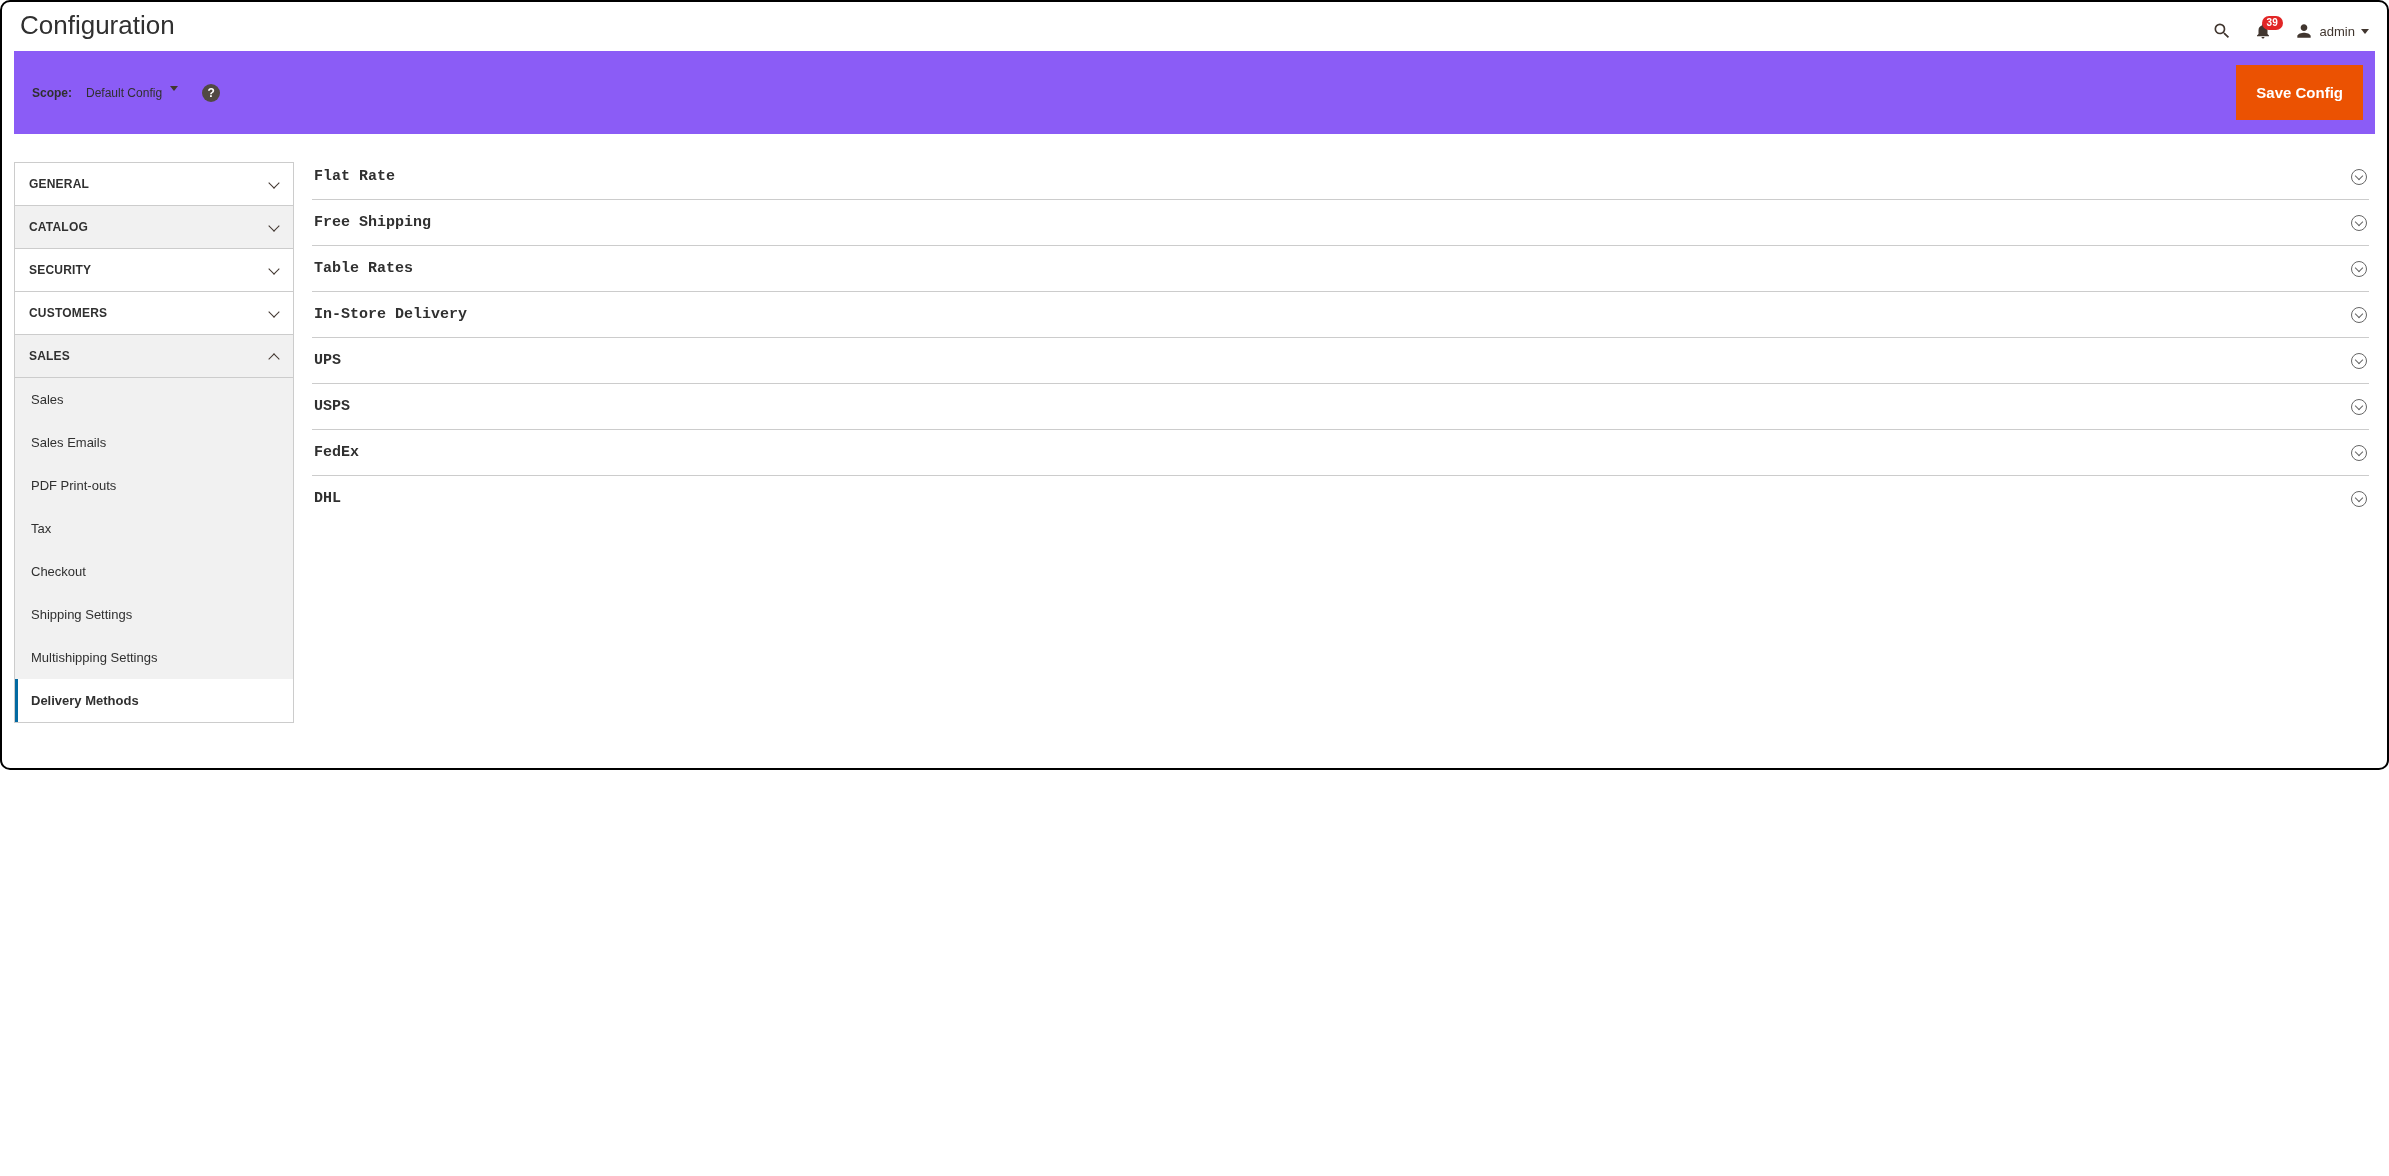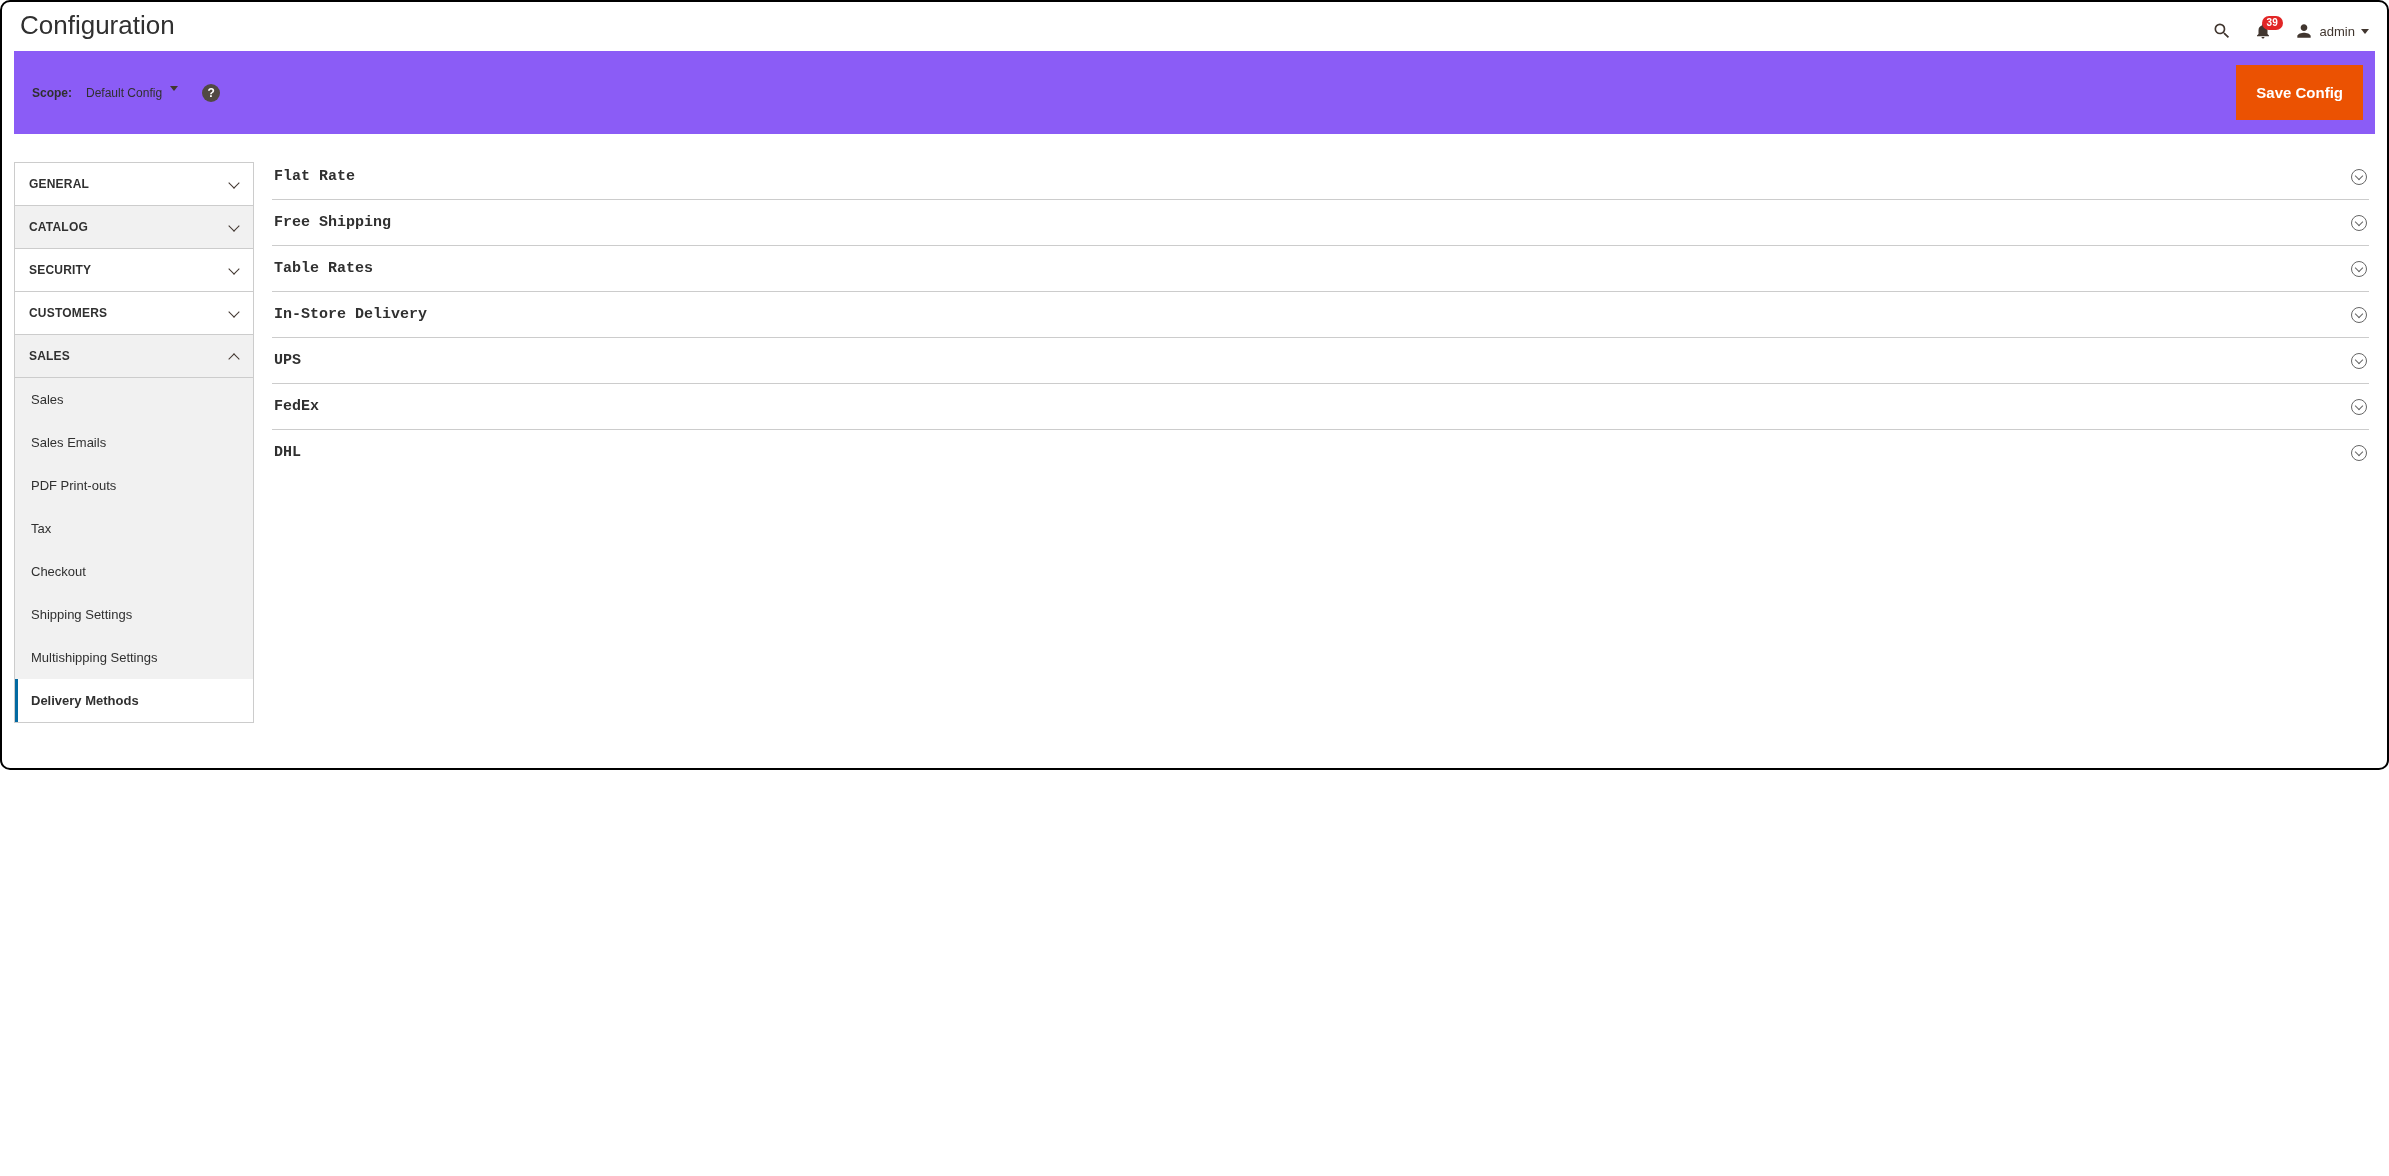--- a/index.html
+++ b/index.html
@@ -112,21 +112,21 @@
       font-weight: 600;
       cursor: pointer;
     }
 
     .content {
       display: flex;
       padding: 28px 12px 12px 12px;
       gap: 18px;
     }
     .sidebar {
-      width: 240px;
+      width: 280px;
       flex-shrink: 0;
       border: 1px solid #ccc;
       background: #fff;
     }
     .side-tab {
       padding: 14px 14px;
       font-size: 12px;
       font-weight: 700;
       color: #303030;
       display: flex;
@@ -299,20 +299,24 @@
     </div>
     <div class="section-row">
       <span class="section-title">In-Store Delivery</span>
       <span class="expand-icon"></span>
     </div>
     <div class="section-row">
       <span class="section-title">UPS</span>
       <span class="expand-icon"></span>
     </div>
     <div class="section-row">
+      <span class="section-title">USPS</span>
+      <span class="expand-icon"></span>
+    </div>
+    <div class="section-row">
       <span class="section-title">FedEx</span>
       <span class="expand-icon"></span>
     </div>
     <div class="section-row" style="border-bottom:none;">
       <span class="section-title">DHL</span>
       <span class="expand-icon"></span>
     </div>
   </main>
 </div>
 

